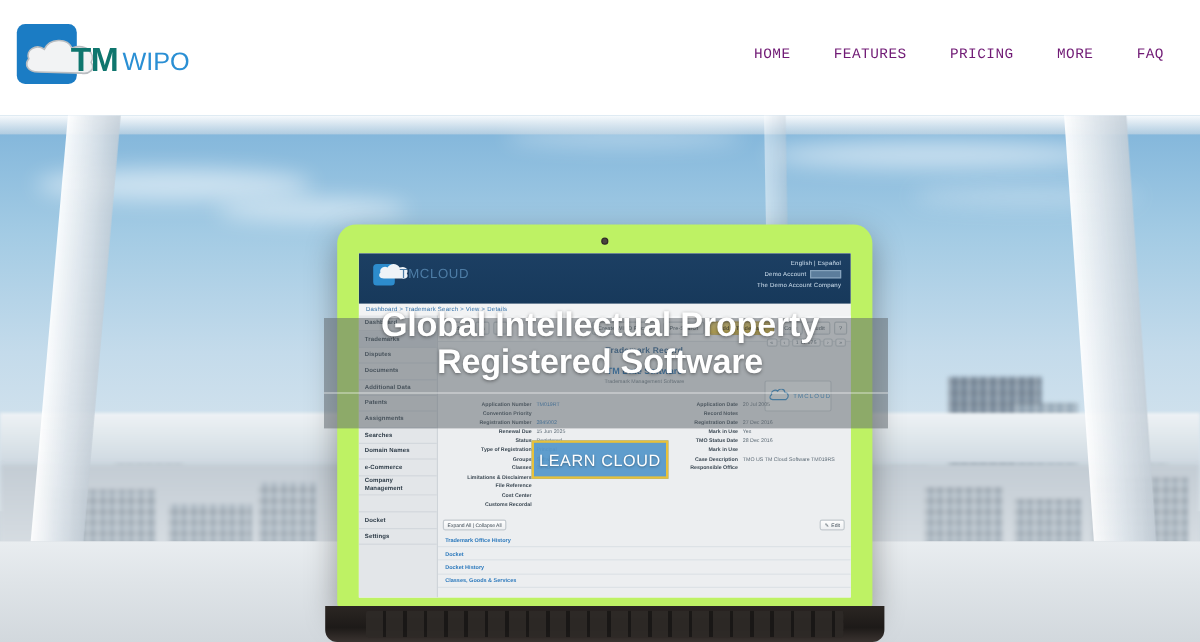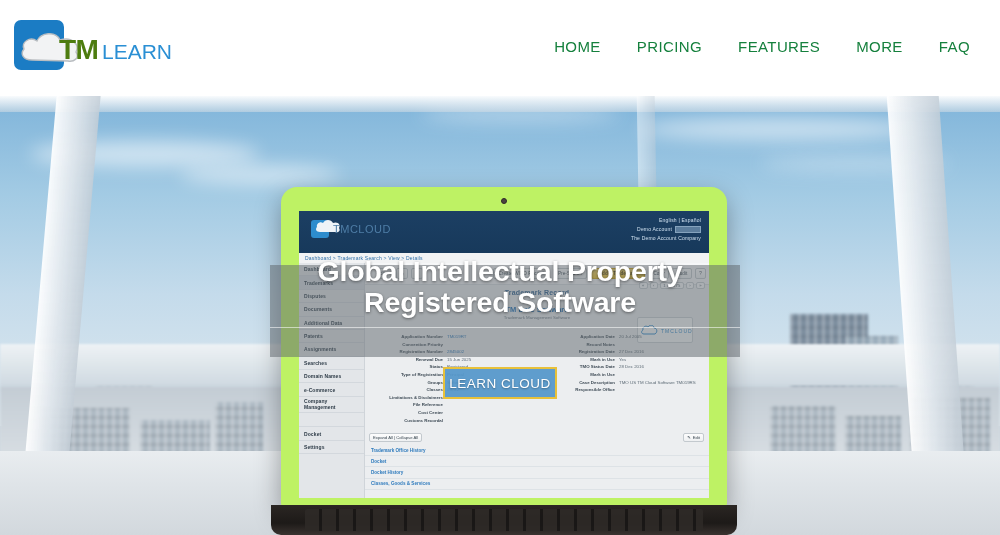--- a/index.html
+++ b/index.html
@@ -25,41 +25,42 @@
   .logo-sq {
     position: absolute; left: 0; top: 2px;
     width: 50px; height: 50px;
     background: #1b7cc4;
     border-radius: 7px;
   }
   .logo-cloud { position: absolute; left: 4px; top: 10px; width: 90px; height: 40px; }
   .logo-tm {
     position: absolute; left: 45px; top: 16px;
     font-size: 28px; font-weight: bold; letter-spacing: -0.5px;
-    color: #4d7c0f; font-family: "Liberation Sans", sans-serif;
+    color: #0f766e; font-family: "Liberation Sans", sans-serif;
   }
   .logo-cloudtxt {
     position: absolute; left: 88px; top: 22px;
     font-size: 21px; font-weight: normal; letter-spacing: 0px;
     color: #2a8fd4; font-family: "Liberation Sans", sans-serif;
   }
 
   .main-nav {
     position: absolute; right: 12px; top: 34px;
     display: flex; align-items: center; gap: 0px;
   }
   .nav-link {
     display: block;
     padding: 4px 18px;
-    font-size: 15px;
+    font-size: 12px;
     letter-spacing: 0.4px;
-    color: #15803d;
+    color: #701a75;
     text-decoration: none;
     white-space: nowrap;
     cursor: pointer;
+    font-family: Liberation Mono, monospace;
   }
 
   
   .hero {
     position: absolute; left: 0; top: 96px;
     width: 1000px; height: 439px;
     overflow: hidden;
     background: #cfd9e0;
   }
 
@@ -341,27 +342,27 @@
 <header class="site-header">
 
   <a class="logo-wrap">
     <span class="logo-sq"></span>
     <span class="logo-cloud">
       <svg width="90" height="40" viewBox="0 0 90 40">
         <path d="M14 32 C5 32 2 26 6 21 C3 14 12 8 19 13 C23 4 38 3 42 12 C54 8 62 17 58 24 C62 30 56 34 50 33 Z" fill="#f2f3f4" stroke="#b9bdc1" stroke-width="1.4"></path>
       </svg>
     </span>
     <span class="logo-tm">TM</span>
-    <span class="logo-cloudtxt">LEARN</span>
+    <span class="logo-cloudtxt">WIPO</span>
   </a>
 
   <nav class="main-nav">
     <a class="nav-link">HOME</a>
+    <a class="nav-link">FEATURES</a>
     <a class="nav-link">PRICING</a>
-    <a class="nav-link">FEATURES</a>
     <a class="nav-link">MORE</a>
     <a class="nav-link">FAQ</a>
   </nav>
 </header>
 
 <section class="hero">
 
   <div class="sky"></div>
   <div class="cloud-wisp cw1"></div>
   <div class="cloud-wisp cw2"></div>

